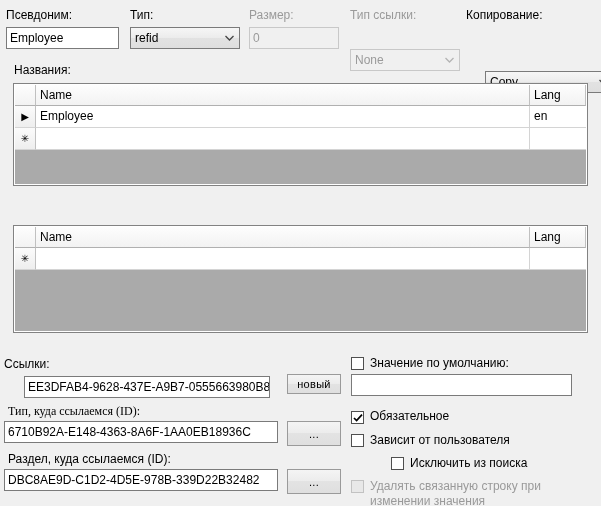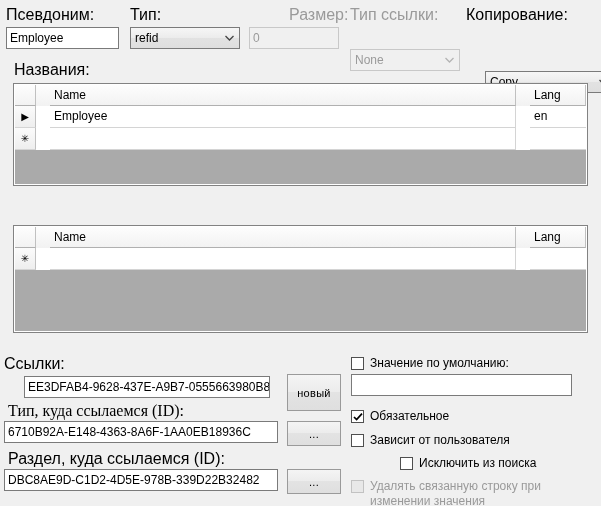--- a/index.html
+++ b/index.html
@@ -14,21 +14,21 @@
     font-size: 12px;
     color: #000000;
     overflow: hidden;
     position: relative;
     -webkit-font-smoothing: antialiased;
   }
   .abs { position: absolute; }
 
   
   .lbl {
-    font-size: 16px;
+    font-size: 12px;
     color: #000;
     white-space: nowrap;
     line-height: 14px;
   }
   .lbl.disabled { color: #9a9a9a; }
 
   
   .tbox {
     box-sizing: border-box;
     background: #ffffff;
@@ -100,21 +100,20 @@
     border: 1px solid #ffffff;
     outline: 1px solid #828282;
     overflow: hidden;
   }
   .grid-inner { position: relative; }
   .grid-row {
     display: flex;
     box-sizing: border-box;
     height: 22px;
     background: #ffffff;
-    gap: 14px;
   }
   .grid-head {
     height: 21px;
     background: linear-gradient(to bottom, #fdfdfd 0%, #f2f2f2 100%);
   }
   .cell {
     box-sizing: border-box;
     border-right: 1px solid #d4d4d4;
     border-bottom: 1px solid #d4d4d4;
     font-size: 12px;
@@ -184,21 +183,21 @@
 <div class="abs lbl" style="left:130px; top:8px;">Тип:</div>
 <div class="abs combo" style="left:130px; top:27px; width:110px;">
   <span>refid</span>
   <span class="arrow">
     <svg width="9" height="6" viewBox="0 0 9 6">
         <path d="M0.5 1 L4.5 5 L8.5 1" stroke="#444" stroke-width="1.3" fill="none"></path>
       </svg>
   </span>
 </div>
 
-<div class="abs lbl disabled" style="left:249px; top:8px;margin-left:40px;">Размер:</div>
+<div class="abs lbl disabled" style="left:249px; top:8px;">Размер:</div>
 <div class="abs tbox disabled" style="left:249px; top:27px; width:90px;">0</div>
 
 <div class="abs lbl disabled" style="left:350px; top:8px;">Тип ссылки:</div>
 <div class="abs combo disabled" style="left:350px; top:27px; width:110px;">
   <span>None</span>
   <span class="arrow">
     <svg width="9" height="6" viewBox="0 0 9 6">
         <path d="M0.5 1 L4.5 5 L8.5 1" stroke="#b4b4b4" stroke-width="1.3" fill="none"></path>
       </svg>
   </span>
@@ -252,51 +251,51 @@
     <div class="grid-row">
       <div class="cell cell-sel">✳</div>
       <div class="cell cell-name"></div>
       <div class="cell cell-lang"></div>
     </div>
   </div>
 </div>
 
 <div class="abs lbl" style="left:4px; top:357px;">Ссылки:</div>
 <div class="abs tbox" style="left:4px; top:376px; width:246px;margin-left:20px;">EE3DFAB4-9628-437E-A9B7-0555663980B8</div>
-<div class="abs btn" style="left:287px; top:374px; width:54px; height:37px;">новый</div>
+<div class="abs btn" style="left:287px; top:374px; width:54px; height:20px;">новый</div>
 
 <div class="abs lbl" style="left:8px; top:404px;font-family:Liberation Serif, serif;">Тип, куда ссылаемся (ID):</div>
 <div class="abs tbox" style="left:4px; top:421px; width:274px;">6710B92A-E148-4363-8A6F-1AA0EB18936C</div>
 <div class="abs btn" style="left:287px; top:421px; width:54px; height:25px;">...</div>
 
 <div class="abs lbl" style="left:8px; top:452px;">Раздел, куда ссылаемся (ID):</div>
 <div class="abs tbox" style="left:4px; top:469px; width:274px;">DBC8AE9D-C1D2-4D5E-978B-339D22B32482</div>
 <div class="abs btn" style="left:287px; top:469px; width:54px; height:25px;">...</div>
 
 <div class="abs cbrow" style="left:351px; top:356px;">
   <span class="cb"></span>
   <span class="cbtext">Значение по умолчанию:</span>
 </div>
 <div class="abs tbox" style="left:351px; top:374px; width:221px;"></div>
 
-<div class="abs cbrow" style="left:351px; top:409px;">
+<div class="abs cbrow" style="left:351px; top:409px;align-items:center;">
   <span class="cb">
     <svg width="10" height="10" viewBox="0 0 10 10">
       <path d="M1 5 L3.6 7.6 L9 1.6" stroke="#000" stroke-width="1.7" fill="none"></path>
     </svg>
   </span>
   <span class="cbtext">Обязательное</span>
 </div>
 
 <div class="abs cbrow" style="left:351px; top:433px;">
   <span class="cb"></span>
   <span class="cbtext">Зависит от пользователя</span>
 </div>
 
-<div class="abs cbrow" style="left:354px; top:456px;padding-left:46px;">
+<div class="abs cbrow" style="left:345px; top:456px;padding-left:46px;">
   <span class="cb"></span>
   <span class="cbtext">Исключить из поиска</span>
 </div>
 
 <div class="abs cbrow" style="left:351px; top:479px; width:240px;">
   <span class="cb disabled"></span>
   <span class="cbtext disabled" style="max-width:212px; white-space:normal;">Удалять связанную строку при изменении значения</span>
 </div>
 
 </body></html>

